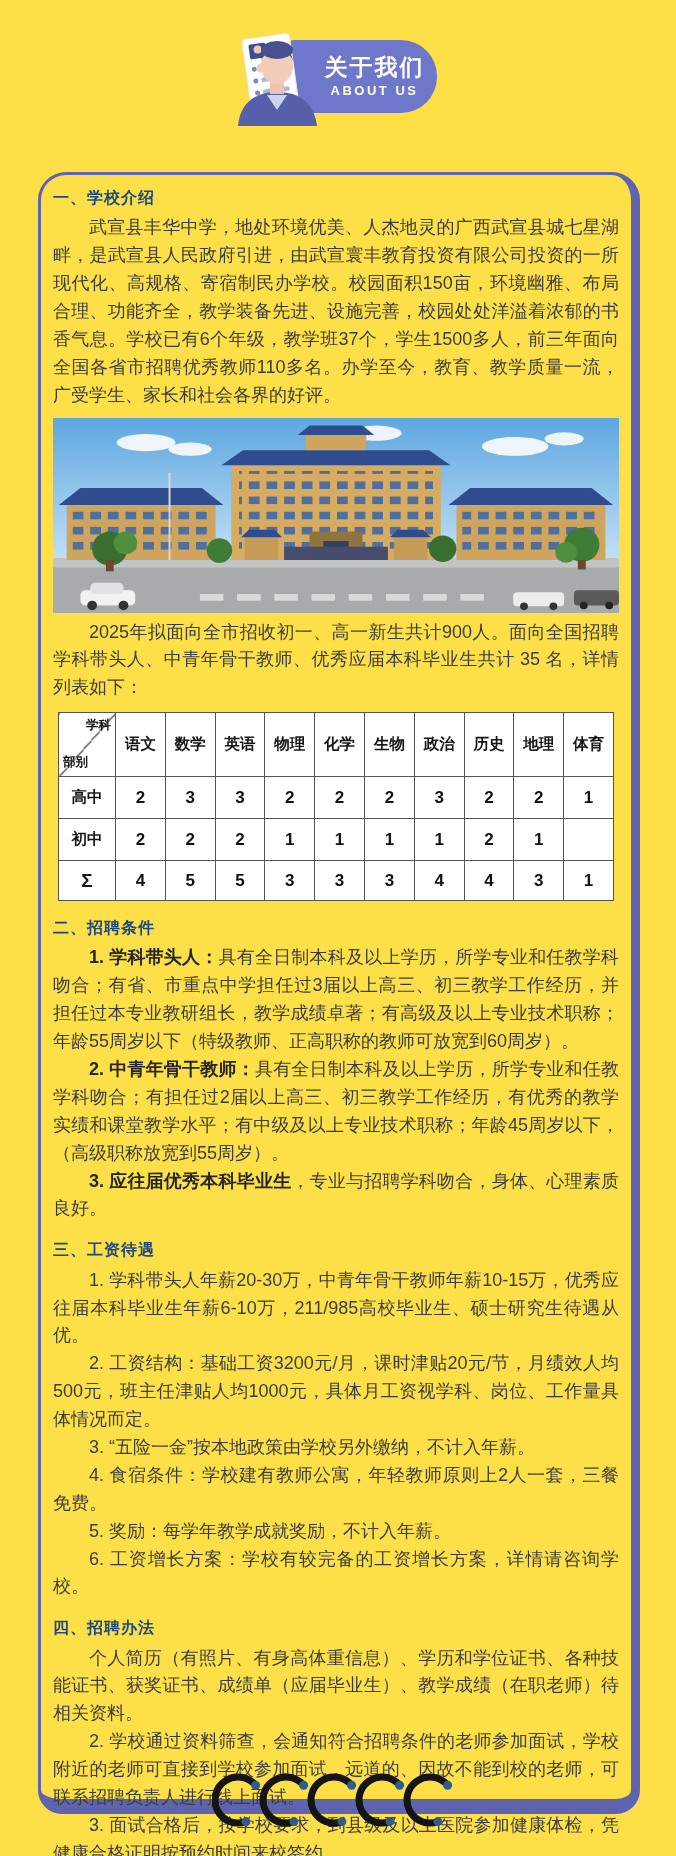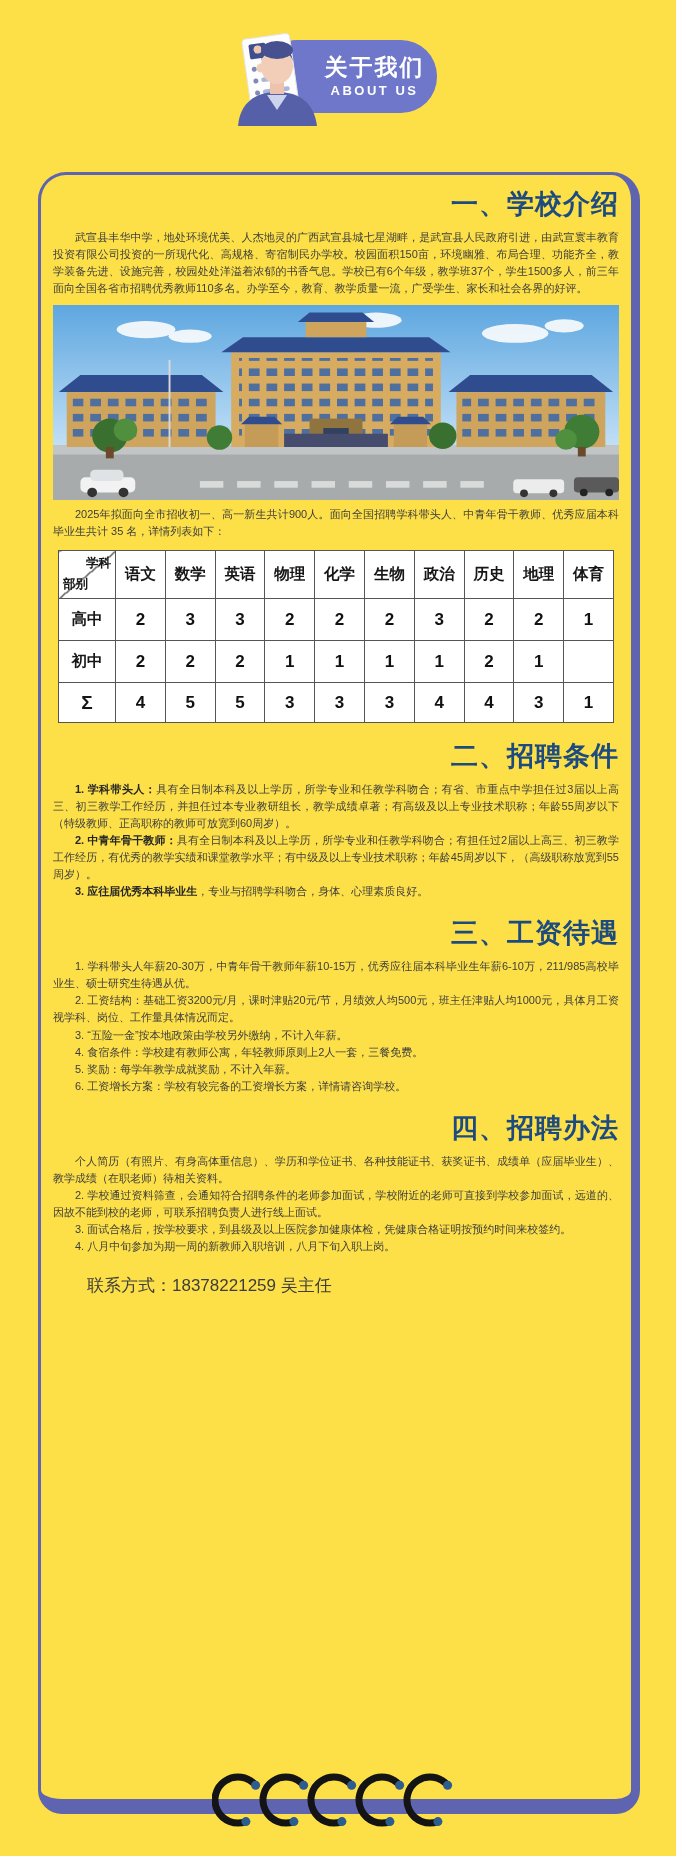--- a/index.html
+++ b/index.html
@@ -13,36 +13,36 @@
     justify-content:center;padding-left:34px;box-sizing:border-box;}
   .badge-title{color:#ffffff;font-size:23px;font-weight:bold;letter-spacing:2px;line-height:1.1;}
   .badge-sub{color:#ffffff;font-size:13px;letter-spacing:2.5px;margin-top:2px;font-weight:bold;}
   .badge-illu{position:absolute;left:220px;top:0;width:114px;height:96px;}
 
   
   .card{position:absolute;left:38px;top:172px;width:602px;height:1642px;box-sizing:border-box;
     border:solid #5e64b0;border-width:3px 9px 15px 3px;border-radius:28px 28px 24px 24px;z-index:1;}
   .content{padding:12px 12px 0 12px;}
 
-  .sec-heading{font-size:27px;font-weight:bold;color:#1d4b80;letter-spacing:1px;line-height:1.33;
-    margin:16px 0 6px 0;text-align:right;}
+  .sec-heading{font-size:16px;font-weight:bold;color:#1d4b80;letter-spacing:1px;line-height:1.33;
+    margin:16px 0 6px 0;}
   .sec-heading.first{margin-top:0;}
-  p.body{font-size:11px;color:#3d3d3d;line-height:1.55;text-align:justify;margin:0;}
+  p.body{font-size:18px;color:#3d3d3d;line-height:1.55;text-align:justify;margin:0;}
   .indent{text-indent:2em;}
   .bd{font-weight:bold;color:#262626;}
 
   
   .photo-wrap{margin:8px 0 6px 0;height:195px;overflow:hidden;}
   .photo-wrap svg{display:block;width:100%;height:100%;}
 
   
   table.quota{border-collapse:collapse;width:calc(100% - 10px);margin:10px 5px 0 5px;
     table-layout:fixed;background:#ffffff;border:1.5px solid #3a3a3a;}
   table.quota th,table.quota td{border:1px solid #555;text-align:center;vertical-align:middle;padding:0;}
-  table.quota thead tr{height:48px;}
+  table.quota thead tr{height:64px;}
   table.quota tbody tr{height:42px;}
   table.quota tbody tr.sigma-row{height:40px;}
   .colhead,.rowlabel{font-family:"Liberation Serif","DejaVu Serif",serif;font-weight:700;
     font-size:15.5px;color:#161616;}
   .rowlabel.sigma{font-family:"Liberation Sans","DejaVu Sans",sans-serif;font-size:19px;}
   td.val{font-weight:700;font-size:17px;color:#111;}
   th.corner{position:relative;background-image:linear-gradient(to bottom right,
     transparent calc(50% - 0.7px),#555 calc(50% - 0.7px),#555 calc(50% + 0.7px),
     transparent calc(50% + 0.7px));}
   .corner-top{position:absolute;top:4px;right:4px;font-family:"Liberation Serif","DejaVu Serif",serif;

